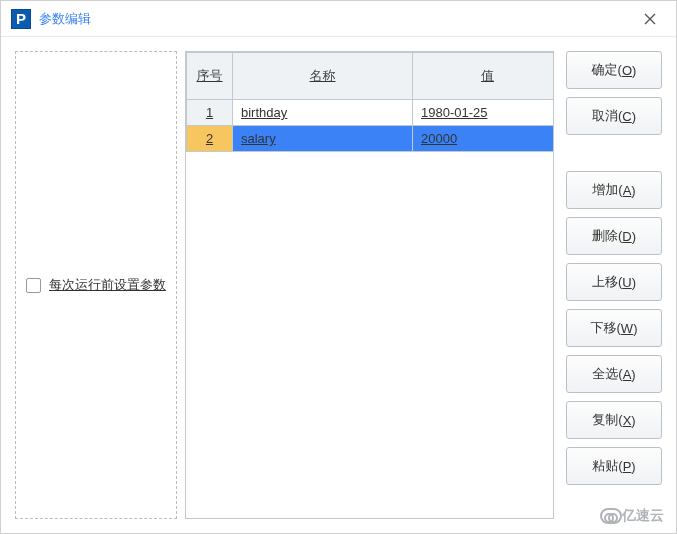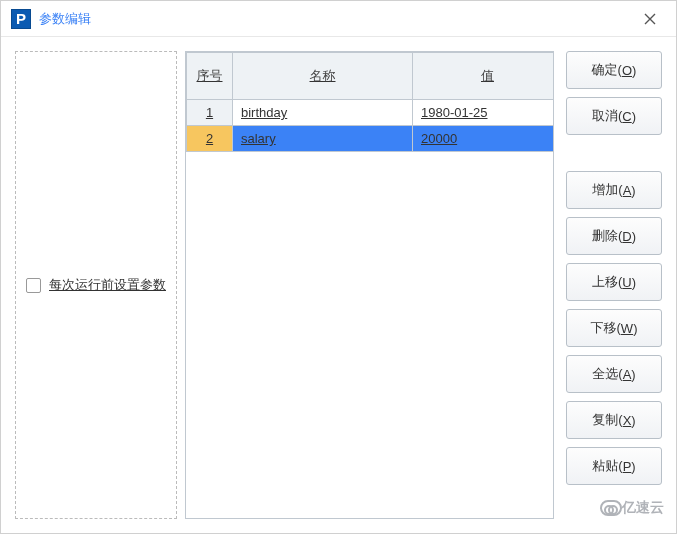--- a/index.html
+++ b/index.html
@@ -108,21 +108,21 @@
       border-radius: 3px;
       cursor: pointer;
       display: flex;
       align-items: center;
       justify-content: center;
       color: #333;
       font-size: 13px;
     }
     .watermark {
       position: absolute;
-      right: 12px; bottom: 16px;
+      right: 12px; bottom: 8px;
       font-size: 14px;
       color: #b0b3b8;
       display: flex; align-items: center; 
       font-weight: bold;
     }
     .wm-icon {
       width: 22px; height: 16px;
       border: 2px solid #b0b3b8;
       border-radius: 10px;
       position: relative;

